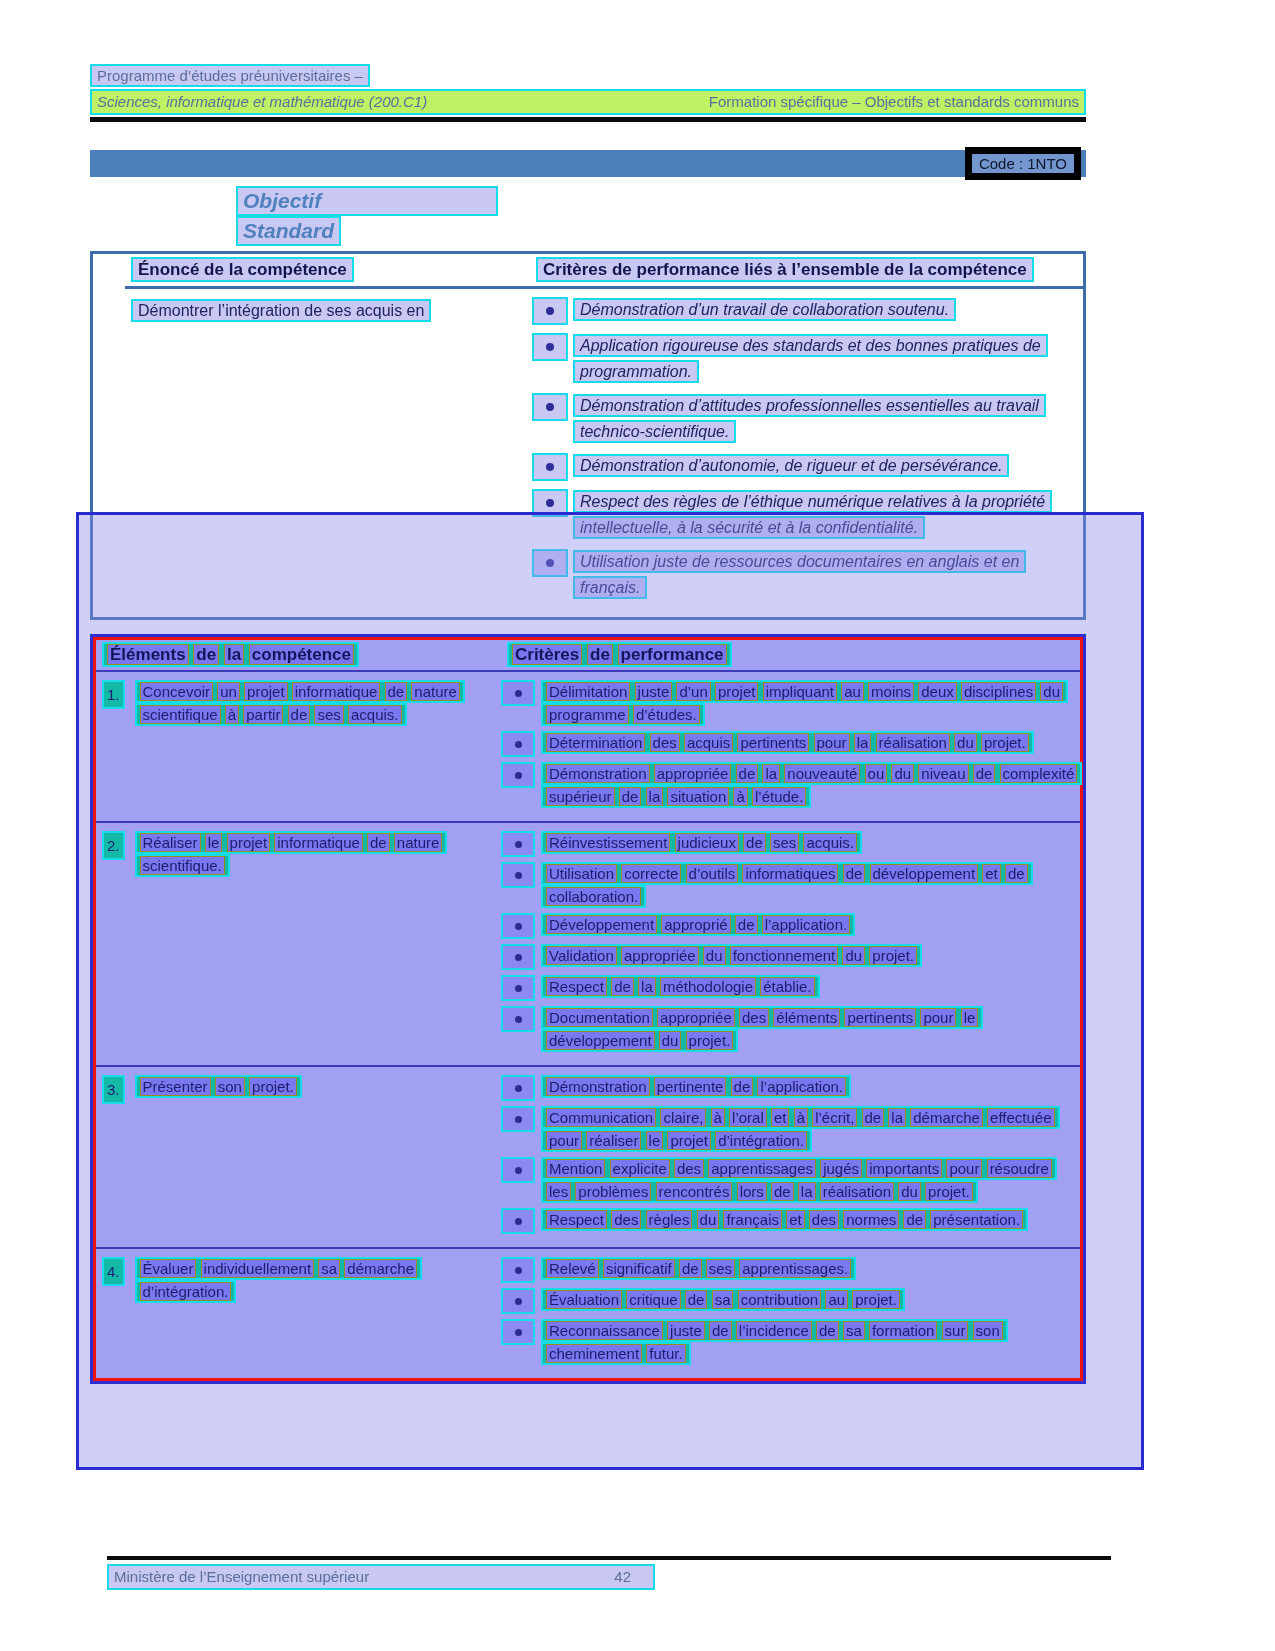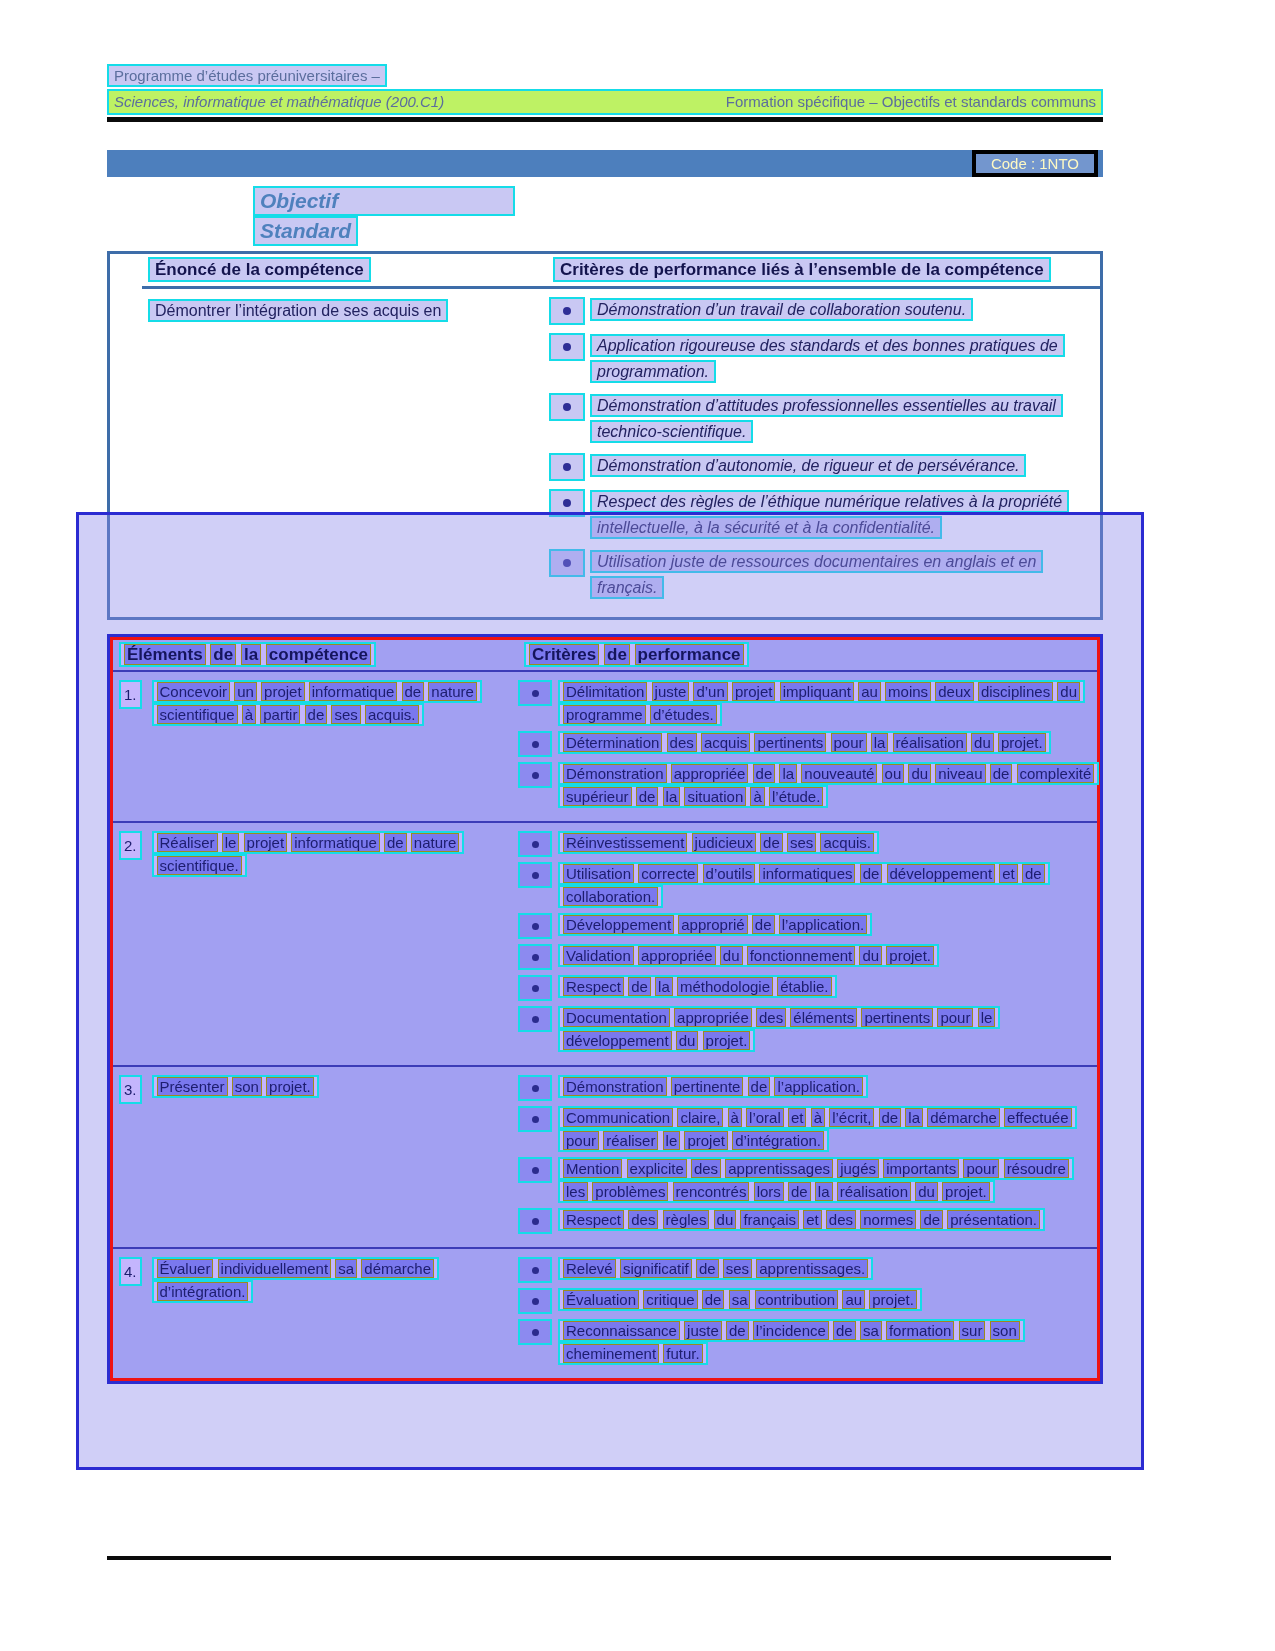--- a/index.html
+++ b/index.html
@@ -1,39 +1,39 @@
 <!DOCTYPE html>
 <html><head>
 <meta charset="utf-8">
 <style>
   html,body{margin:0;padding:0;background:#e8e8e8;}
   .page{position:relative;width:1275px;height:1651px;background:#ffffff;overflow:hidden;
         font-family:"Liberation Sans",sans-serif;}
-  .content{position:absolute;left:107px;top:66px;width:996px;}
+  .content{position:absolute;left:90px;top:66px;width:996px;}
 
   
   .hl1{background:#c9c8f3;border:2px solid #15dce8;padding:1px 5px;
        -webkit-box-decoration-break:clone;box-decoration-break:clone;}
-  .hl2{background:#c4b5fd;border:2px solid #15dce8;padding:1px 3px;
+  .hl2{background:#14b8a6;border:2px solid #15dce8;padding:1px 3px;
        -webkit-box-decoration-break:clone;box-decoration-break:clone;}
   .w{background:#7a78ee;border:1px solid #9c8a1f;padding:0 2px;}
 
   
   .doc-header{font-size:15px;color:#5b6e9d;line-height:20px;}
   .hdr-line1{margin-bottom:3px;}
   .hdr-line2-box{display:flex;justify-content:space-between;align-items:baseline;
        background:#bef264;border:2px solid #15dce8;padding:1px 5px;box-sizing:border-box;width:100%;}
   .italic{font-style:italic;}
   .black-rule{height:5px;background:#0b0b0b;margin-top:2px;}
 
   
   .code-bar{margin-top:28px;height:27px;background:#4d7fbd;display:flex;
        justify-content:flex-end;align-items:center;padding-right:5px;box-sizing:border-box;}
-  .code-box{font-size:15px;color:#fef9c3;background:rgba(205,205,246,0.30);
-       border:4px solid #000000;padding:0 15px;line-height:19px;}
+  .code-box{font-size:15px;color:#0f172a;background:rgba(205,205,246,0.30);
+       border:7px solid #000000;padding:0 7px;line-height:19px;}
 
   
   .section-row{display:flex;align-items:baseline;margin:9px 0 5px 0;
        font-size:21px;font-weight:bold;font-style:italic;color:#4f81bd;flex-direction:column;}
   .obj-box{display:inline-block;width:248px;margin-left:4px;}
   .std-box{display:inline-block;margin-left:146px;}
 
   
   .table1{border:3px solid #3e6da9;padding-left:32px;}
   .t1-row{display:flex;}
@@ -304,13 +304,19 @@
           </div>
         </div>
 
       </div>
     </div>
   </div>
 
   <div class="overlay"></div>
 
   <div class="footer-rule"></div>
+  <div class="footer-line">
+    <div class="footer-box">
+      <span>Ministère de l’Enseignement supérieur</span>
+      <span>42</span>
+    </div>
+  </div>
 </div>
 
 </body></html>

